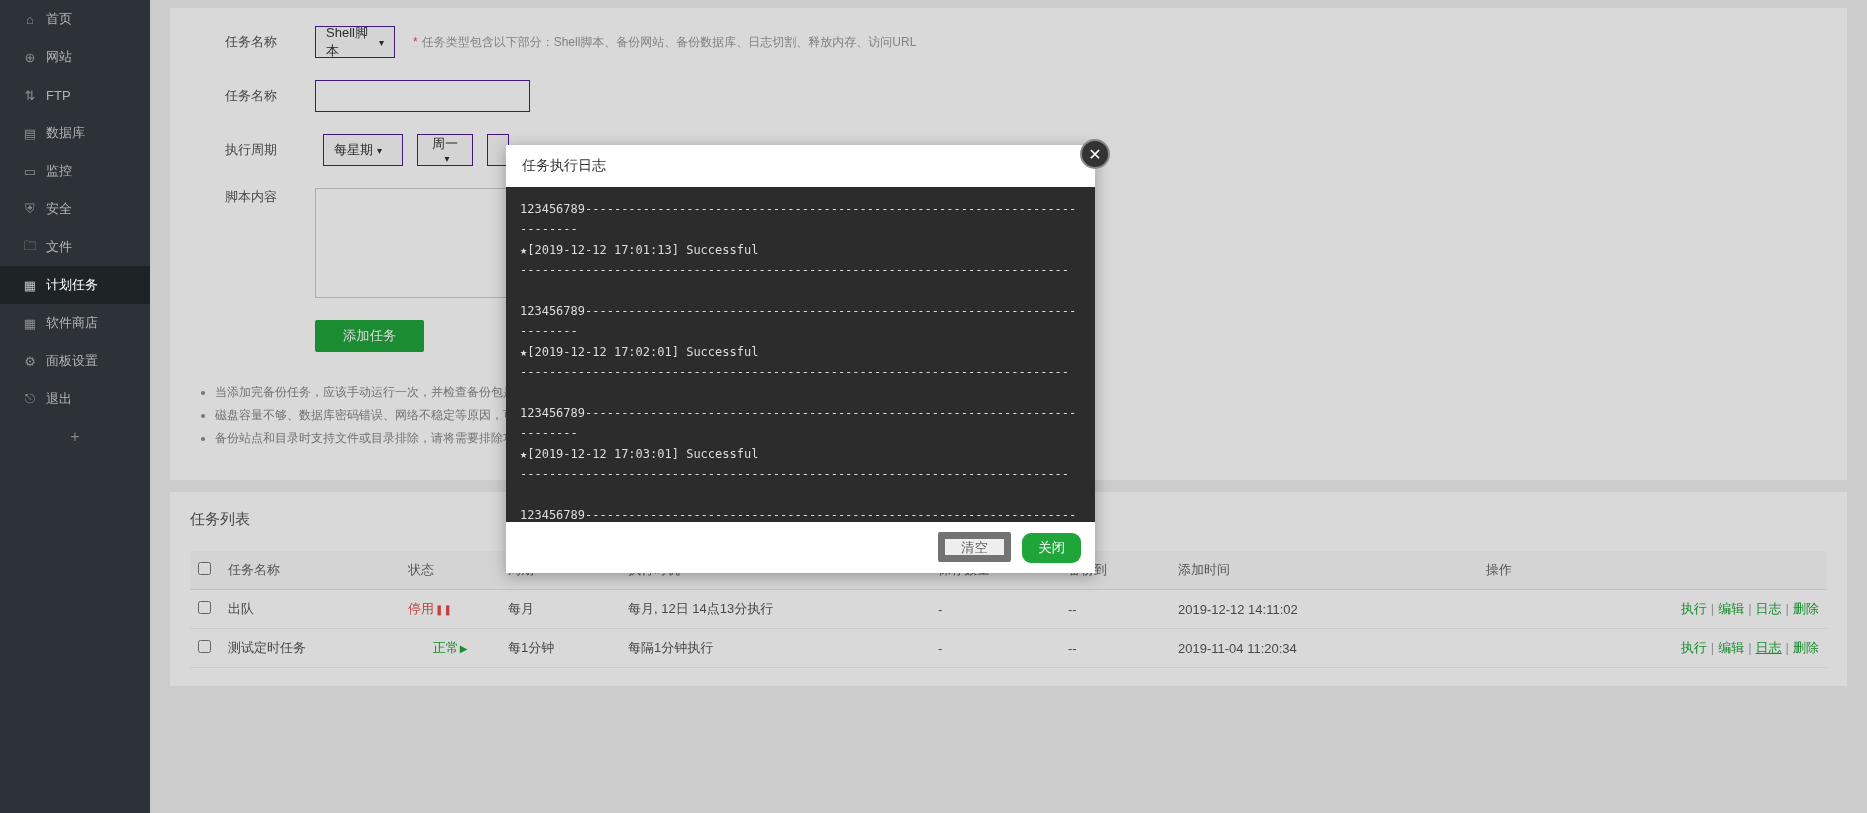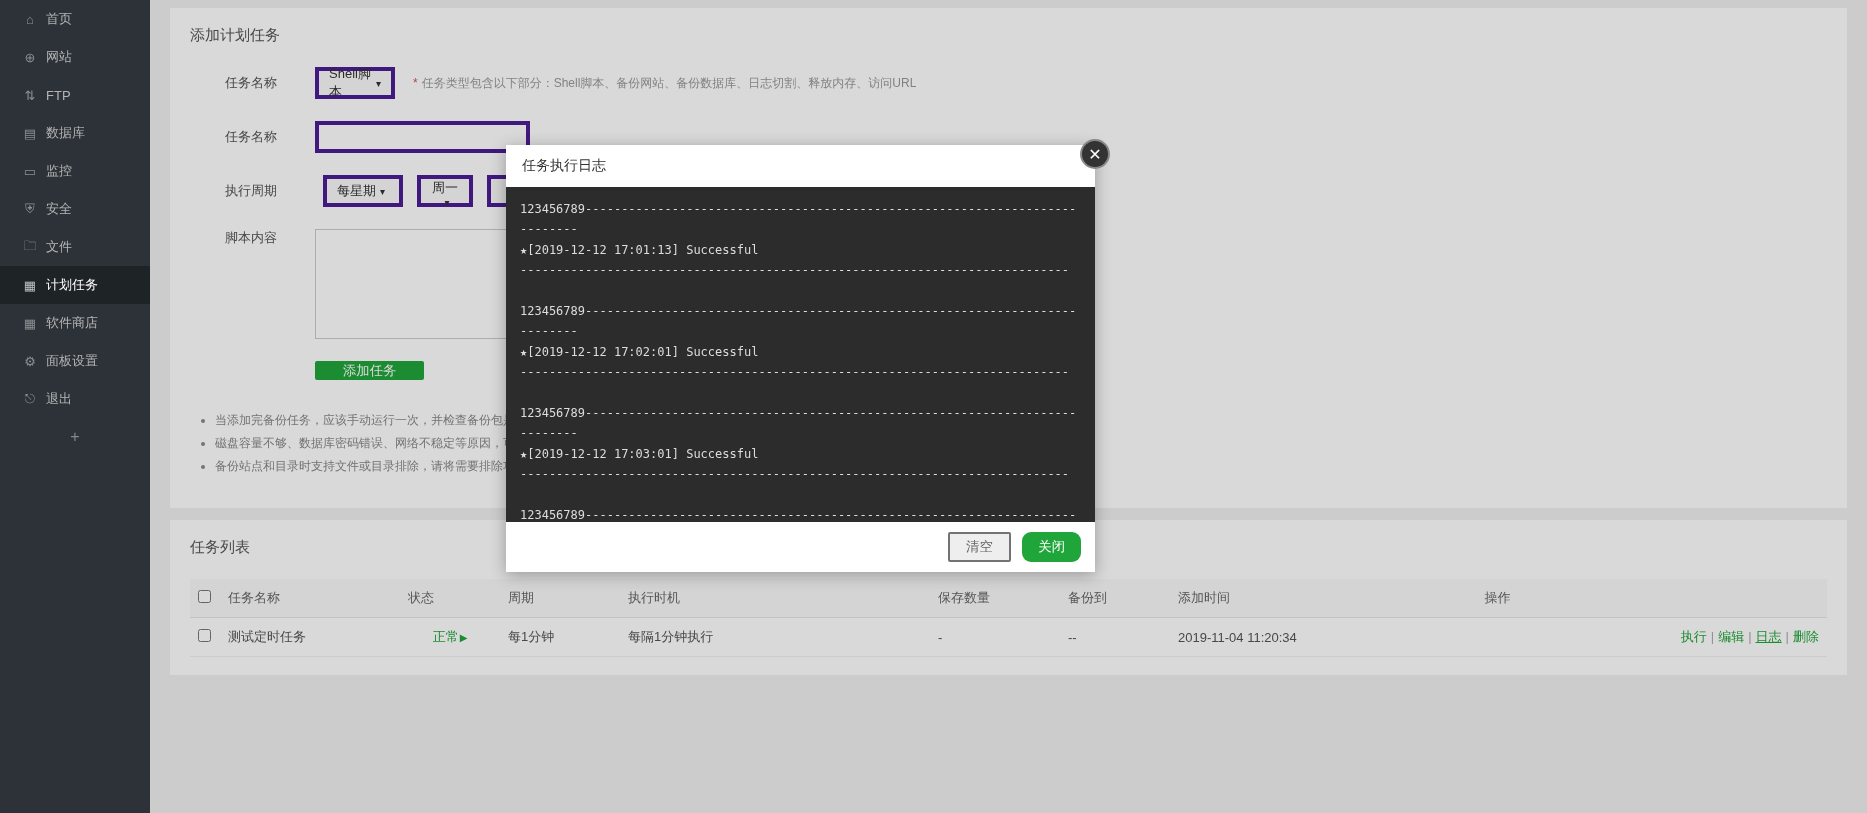--- a/index.html
+++ b/index.html
@@ -13,27 +13,27 @@
 .sidebar-icon { width: 16px; height: 16px; margin-right: 8px; display: inline-flex; align-items: center; justify-content: center; opacity: 0.7; }
 .sidebar-plus { text-align: center; color: #888; padding: 10px 0; cursor: pointer; font-size: 16px; }
 
 
 .main { position: absolute; left: 150px; right: 0; top: 0; bottom: 0; padding: 0 20px; overflow: auto; background: #f0f0f0; }
 .panel { background: #fff; margin-top: 8px; padding: 18px 20px 22px; }
 .panel-title { font-size: 15px; color: #555; margin-bottom: 22px; }
 
 .form-row { display: flex; align-items: center; margin-bottom: 22px; padding-left: 35px; }
 .form-label { width: 90px; color: #555; font-size: 13px; }
-.form-control, .form-select { height: 32px; border: 4px solid #4c1d95; padding: 0 10px; font-size: 13px; background: #fff; color: #333; }
+.form-control, .form-select { height: 32px; border: 1px solid #4c1d95; padding: 0 10px; font-size: 13px; background: #fff; color: #333; }
 .form-select { display: inline-flex; align-items: center; cursor: pointer; background: #fafafa; }
 .form-select .caret { margin-left: 4px; font-size: 10px; }
 .hint { color: #999; font-size: 12px; margin-left: 18px; }
 .hint .star { color: #d9534f; margin-right: 4px; }
 .textarea { width: 760px; height: 110px; border: 1px solid #ccc; padding: 6px; resize: none; }
-.btn-green { background: #20a53a; color: #fff; border: none; height: 19px; padding: 0 28px; cursor: pointer; border-radius: 2px; }
+.btn-green { background: #20a53a; color: #fff; border: none; height: 32px; padding: 0 28px; cursor: pointer; border-radius: 2px; }
 
 .tips { padding: 10px 5px 5px; }
 .tips li { color: #888; font-size: 12px; margin-bottom: 6px; margin-left: 20px; list-style: disc; }
 
 
 .panel2 { background: #fff; margin-top: 12px; padding: 18px 20px; }
 table { width: 100%; border-collapse: collapse; font-size: 13px; }
 thead th { text-align: left; color: #666; font-weight: normal; border-bottom: 1px solid #e6e6e6; padding: 10px 8px; background: #fafafa; }
 tbody td { padding: 10px 8px; border-bottom: 1px solid #f0f0f0; color: #555; }
 .status-stop { color: #e34d4d; }
@@ -41,21 +41,21 @@
 .ops a { color: #20a53a; cursor: pointer; text-decoration: none; }
 .ops .cur { text-decoration: underline; }
 .ops .sep { color: #aaa; margin: 0 4px; }
 
 
 .modal { position: absolute; left: 506px; top: 145px; width: 589px; background: #fff; z-index: 100; box-shadow: 0 3px 15px rgba(0,0,0,0.3); }
 .modal-close { position: absolute; right: -15px; top: -6px; width: 30px; height: 30px; background: #333; color: #fff; border-radius: 50%; display: flex; align-items: center; justify-content: center; cursor: pointer; font-size: 16px; border: 2px solid #888; }
 .modal-title { padding: 12px 16px; font-size: 14px; color: #333; }
 .log-body { background: #2c2c2c; color: #ddd; font-family: Consolas, monospace; font-size: 12px; padding: 12px 14px; height: 335px; overflow: auto; line-height: 1.7; white-space: pre-wrap; word-break: break-all; }
 .modal-footer { padding: 10px 14px; text-align: right; }
-.btn-grey { background: #eee; color: #666; border: 2px solid #737373; height: 30px; padding: 0 16px; cursor: pointer; border-radius: 2px; }
+.btn-grey { background: #eee; color: #666; border: 7px solid #737373; height: 30px; padding: 0 16px; cursor: pointer; border-radius: 2px; }
 .btn-green2 { background: #20a53a; color: #fff; border: none; height: 30px; padding: 0 16px; cursor: pointer; border-radius: 9px; margin-left: 8px; }
 
 input[type=checkbox] { cursor: pointer; }
 </style>
 </head>
 <body>
 
 <div class="sidebar">
   <div class="sidebar-item">
       <span class="sidebar-icon">⌂</span>
@@ -99,21 +99,20 @@
     </div>
   <div class="sidebar-item">
       <span class="sidebar-icon">⎋</span>
       <span>退出</span>
     </div>
   <div class="sidebar-plus">+</div>
 </div>
 
 <div class="main">
   <div class="panel">
-    <div class="panel-title">添加计划任务</div>
 
     <div class="form-row">
       <div class="form-label">任务名称</div>
       <div class="form-select" style="width:80px;">
           <span>Shell脚本</span>
           <span class="caret">▾</span>
         </div>
       <span class="hint"><span class="star">*</span><span>任务类型包含以下部分：Shell脚本、备份网站、备份数据库、日志切割、释放内存、访问URL</span></span>
     </div>
 
@@ -164,20 +163,31 @@
           <th style="width:310px;">执行时机</th>
           <th style="width:130px;">保存数量</th>
           <th style="width:110px;">备份到</th>
           <th>添加时间</th>
           <th style="text-align:left;">操作</th>
         </tr>
       </thead>
       <tbody id="task-rows">
           <tr>
             <td><input type="checkbox" style=""></td>
+            <td>出队</td>
+            <td class="status-stop">停用<span style="font-size:10px;margin-left:1px;">❚❚</span></td>
+            <td>每月</td>
+            <td>每月, 12日 14点13分执行</td>
+            <td>-</td>
+            <td>--</td>
+            <td>2019-12-12 14:11:02</td>
+            <td class="ops" style="text-align:right;"><a>执行</a><span class="sep">|</span><a>编辑</a><span class="sep">|</span><a class="">日志</a><span class="sep">|</span><a>删除</a></td>
+          </tr>
+          <tr>
+            <td><input type="checkbox" style=""></td>
             <td>测试定时任务</td>
             <td class="status-run">正常<span style="font-size:10px;margin-left:1px;">▶</span></td>
             <td>每1分钟</td>
             <td>每隔1分钟执行</td>
             <td>-</td>
             <td>--</td>
             <td>2019-11-04 11:20:34</td>
             <td class="ops" style="text-align:right;"><a>执行</a><span class="sep">|</span><a>编辑</a><span class="sep">|</span><a class="cur">日志</a><span class="sep">|</span><a>删除</a></td>
           </tr>
         </tbody>

